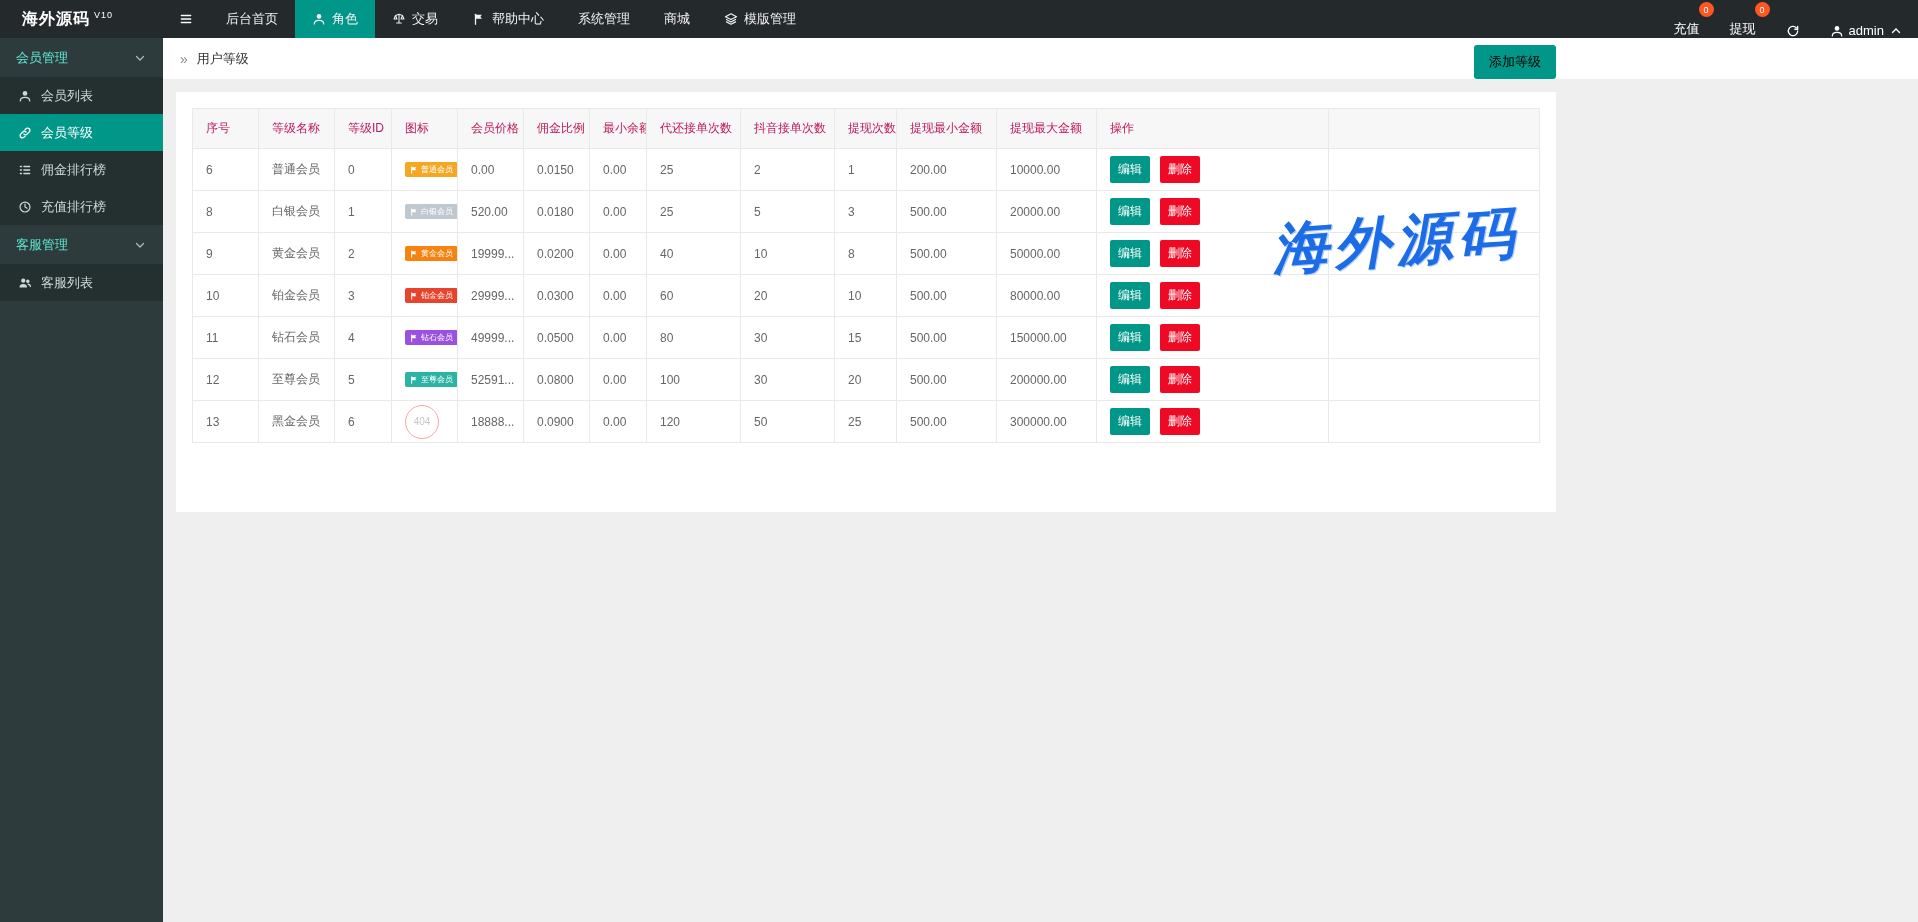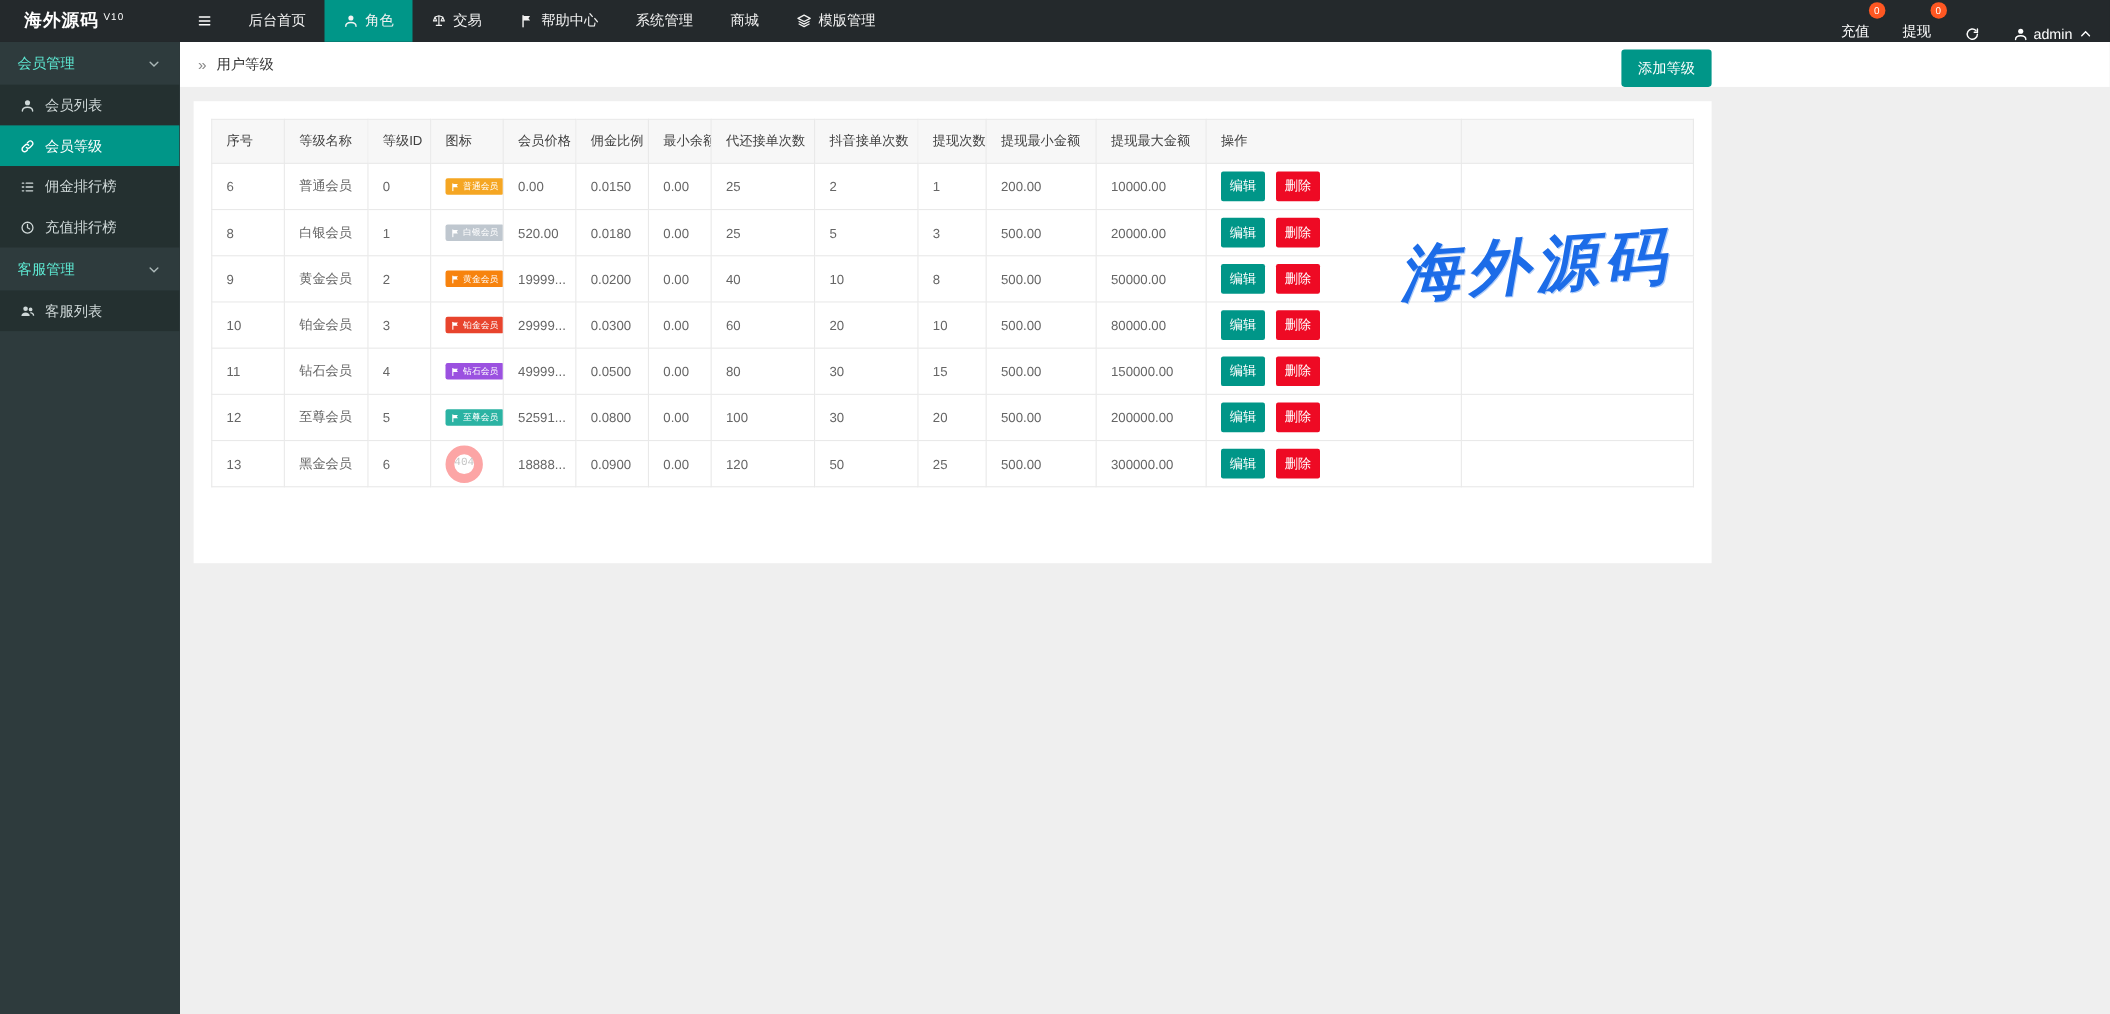--- a/index.html
+++ b/index.html
@@ -41,39 +41,39 @@
   .side-item{ display:flex; align-items:center; gap:9px; height:37px; padding:0 14px 0 18px;
     background:var(--side-item-bg); color:#cfd8d8; font-size:13px; cursor:pointer; }
   .side-item.active{ background:var(--accent); color:#fff; }
 
   
   main{ margin-left:163px; padding-top:38px; }
   .breadcrumb-bar{ position:relative; height:41px; background:#fff; display:flex; align-items:center;
     padding:0 17px; }
   .crumb-icon{ color:#8a8a8a; font-size:14px; margin-right:9px; }
   .breadcrumb-title{ font-size:13px; color:#333; }
-  .add-btn{ position:absolute; right:362px; top:7px; background:var(--accent); color:#ffffff;
+  .add-btn{ position:absolute; right:362px; top:7px; background:var(--accent); color:#000000;
     border:none; border-radius:3px; font-size:13px; padding:8px 15px; cursor:pointer;
     font-family:inherit; }
 
   .content{ padding:13px; }
   .card{ position:relative; width:1380px; min-height:420px; background:#fff; padding:16px; }
 
   table{ border-collapse:collapse; width:1348px; table-layout:fixed; }
   th,td{ border:1px solid #e9e9e9; padding:0 13px; text-align:left; white-space:nowrap;
     overflow:hidden; }
-  thead th{ background:#f7f7f7; color:#404040; font-weight:normal; font-size:12px; height:40px; }
+  thead th{ background:#f7f7f7; color:#be185d; font-weight:normal; font-size:12px; height:40px; }
   tbody td{ color:#666; font-size:12px; height:42px; background:#fff; }
 
   .grade-badge{ display:inline-flex; align-items:center; gap:3px; height:15px; padding:0 5px;
     border-radius:2px; color:#fff; font-size:8px; line-height:1; }
   .grade-badge svg{ width:8px; height:8px; }
   .badge-404{ display:inline-flex; align-items:center; justify-content:center; width:34px; height:34px;
-    border-radius:50%; border:8px solid #fca5a5; color:#c6c6c6; font-size:10px;
-    font-family:Liberation Mono, monospace; }
+    border-radius:50%; border:1px solid #fca5a5; color:#c6c6c6; font-size:10px;
+    font-family:Liberation Sans, sans-serif; }
 
   .btn-edit,.btn-del{ border:none; border-radius:2px; color:#fff; font-size:12px;
     padding:5px 8px; cursor:pointer; font-family:inherit; }
   .btn-edit{ background:var(--accent); margin-right:10px; }
   .btn-del{ background:var(--danger); }
 
   .pagination{ margin-top:16px; display:flex; align-items:center; gap:3px;
     font-size:12px; color:#333; }
   .pagination select{ margin:0 4px; font-size:12px; padding:1px 2px; border:1px solid #aaa;
     background:#fff; font-family:inherit; }

